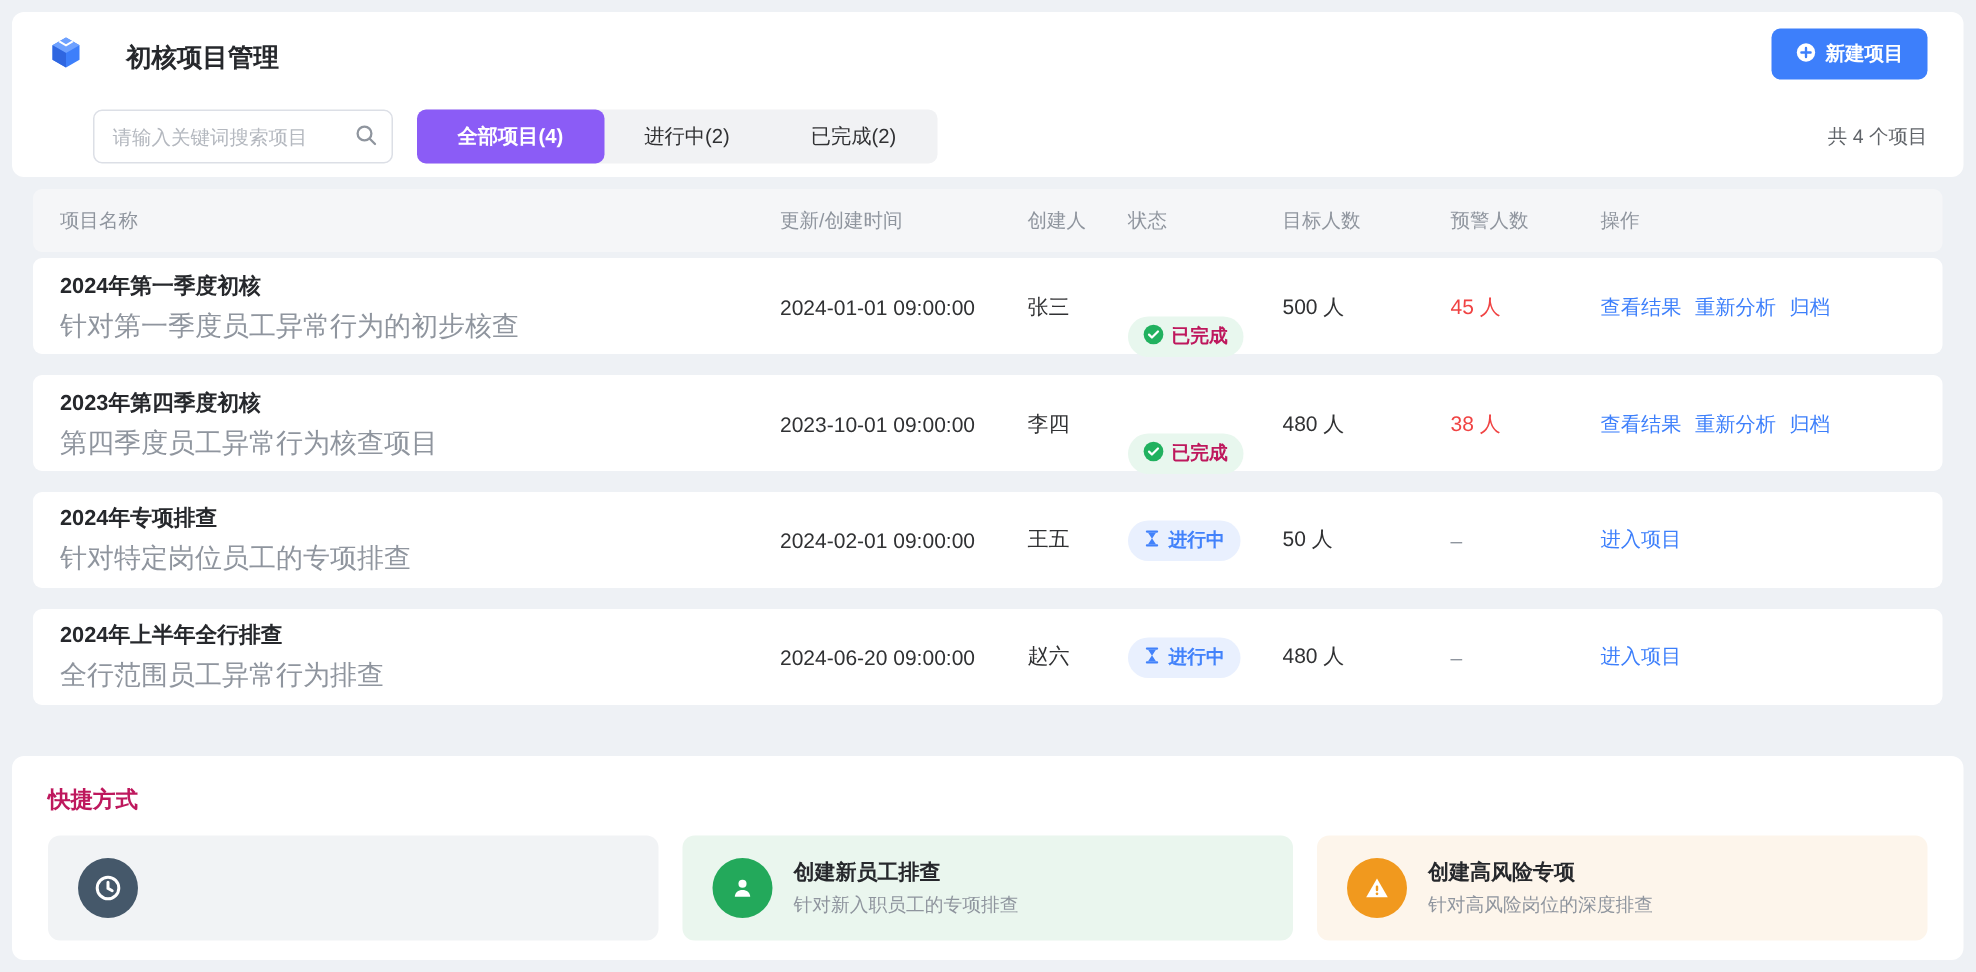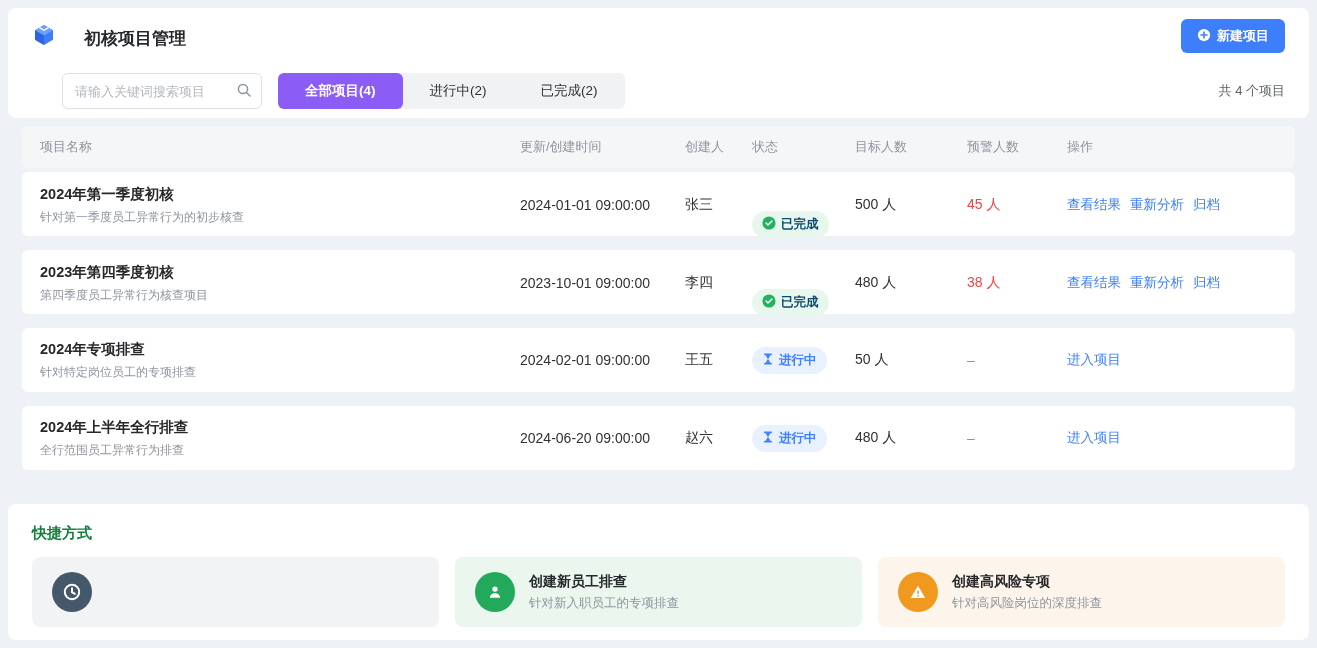--- a/index.html
+++ b/index.html
@@ -68,44 +68,44 @@
   .thead {
     background:#f5f6f8; border-radius:6px;
     height:42px; color:#8f959e; font-size:13px;
   }
   .trow {
     background:#fff; border-radius:6px;
     height:64px; margin-top:14px;
   }
   .trow.first { margin-top:4px; }
   .p-name { font-weight:700; font-size:14.5px; color:#26282c; }
-  .p-desc { font-size:12px; color:#8f959e; margin-top:5px;font-family:Liberation Mono, monospace; }
+  .p-desc { font-size:18px; color:#8f959e; margin-top:5px;font-family:Liberation Mono, monospace; }
   .cell-time, .cell-creator, .cell-target { font-size:14px; color:#303133; }
   .badge {
     display:inline-flex; align-items:center; gap:5px;
     border-radius:999px; padding:5px 10px;
     font-size:12.5px; font-weight:600; width:fit-content;
   }
-  .badge-done { background:#e8f7ee; color:#0c4a6e;margin-top:39px; }
+  .badge-done { background:#e8f7ee; color:#be185d;margin-top:39px; }
   .badge-progress { background:#e9f0fe; color:#4282fb; }
   .warn-num { color:#f04343; font-size:14px; }
   .warn-dash { color:#8f959e; font-size:14px; }
   .actions { display:flex; gap:9px; }
   .actions a {
     color:#3d7ffb; font-size:13.5px; text-decoration:none;
     cursor:pointer; white-space:nowrap;
   }
 
   
   .panel-bottom {
     margin:34px 8px 0;
     background:#fff; border-radius:8px;
     padding:20px 24px; height:136px;
   }
-  .shortcuts-title { font-size:15px; font-weight:700; color:#15803d; }
+  .shortcuts-title { font-size:15px; font-weight:700; color:#be185d; }
   .cards { display:flex; gap:16px; margin-top:14px; }
   .card {
     flex:1; border-radius:8px; height:70px;
     display:flex; align-items:center; gap:14px;
     padding:0 20px; cursor:pointer;
   }
   .card-gray   { background:#f1f3f5; }
   .card-blue   { background:#eef4fe; }
   .card-green  { background:#eaf6ee; }
   .card-orange { background:#fdf5eb; }

